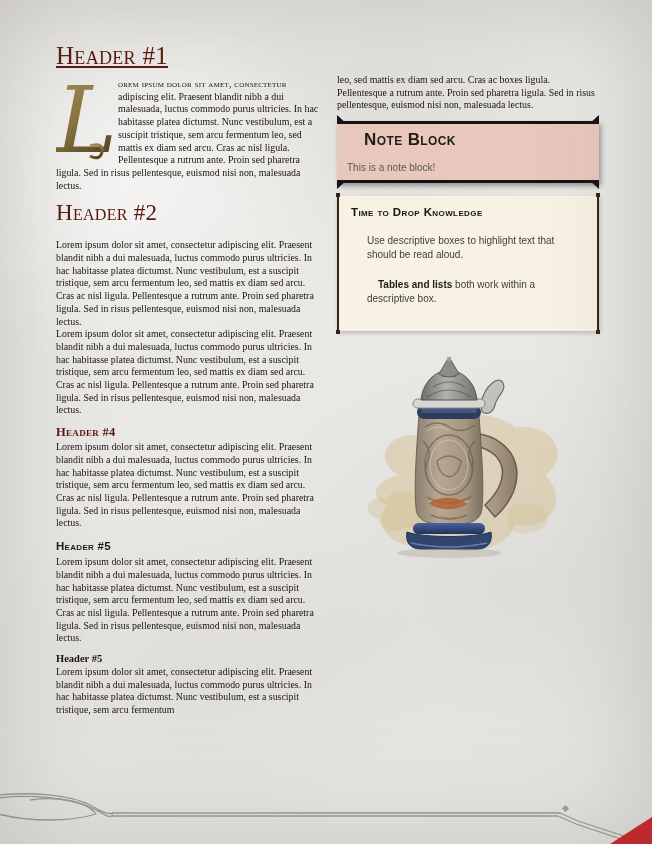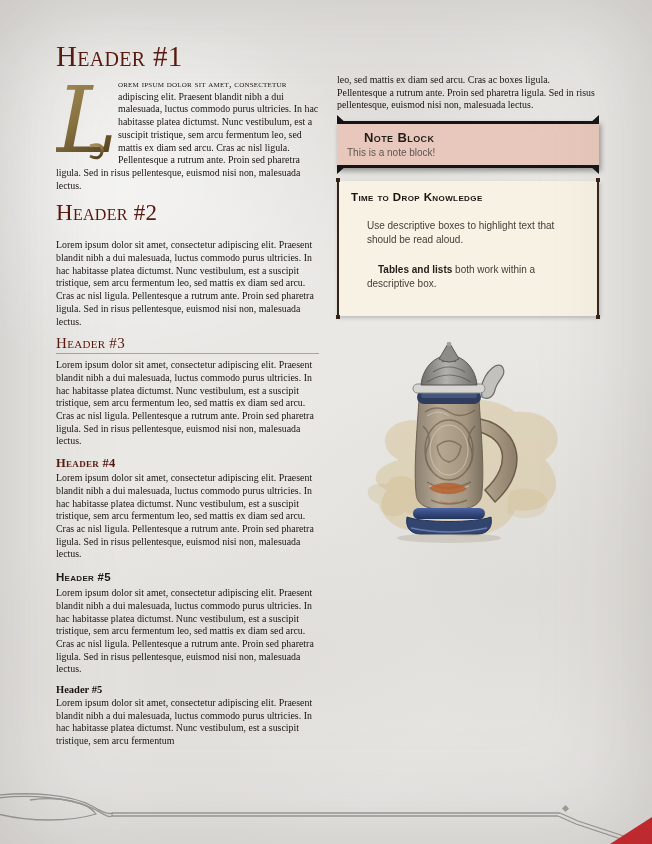--- a/index.html
+++ b/index.html
@@ -28,21 +28,21 @@
   
   p.body {
     margin:0 0 0; font-size:9.9px; line-height:12.7px; color:#1a1410;
     text-align:left;
   }
 
   h1.hb, h2.hb, h3.hb, h4.hb {
     font-variant:small-caps; color:#58180d; font-weight:normal; margin:0;
     font-family:"Liberation Serif", serif; letter-spacing:.3px;
   }
-  h1.hb { font-size:29px; line-height:26px; margin-bottom:9px; }
+  h1.hb { font-size:25px; line-height:26px; margin-bottom:9px;text-decoration:underline; }
   h2.hb { font-size:23px; line-height:24px; margin-top:9px; margin-bottom:14px; }
   h3.hb { font-size:15px; line-height:17px; margin-top:7px; margin-bottom:5px;
           border-bottom:1.5px solid #c2a45f; padding-bottom:1px; }
   h4.hb { font-size:12.5px; line-height:14px; margin-top:8px; margin-bottom:2px; font-weight:bold; }
   h5.hb-caps {
     font-variant:small-caps; font-family:"Liberation Sans", sans-serif;
     color:#1d1a17; font-size:11.5px; line-height:13px; font-weight:bold;
     margin:10px 0 3px; letter-spacing:.3px;
   }
   h6.hb-bold {
@@ -60,21 +60,21 @@
     border-top:3px solid #141414; border-bottom:3px solid #141414;
     padding:6px 10px 7px; box-shadow:2px 3px 5px rgba(0,0,0,.35);
   }
   .note .nc { position:absolute; width:0; height:0; border-style:solid; }
   .note .nc.tl { top:-9px; left:0;  border-width:0 10px 9px 0; border-color:transparent transparent #141414 transparent; }
   .note .nc.tr { top:-9px; right:0; border-width:0 0 9px 10px; border-color:transparent transparent #141414 transparent; }
   .note .nc.bl { bottom:-9px; left:0;  border-width:9px 10px 0 0; border-color:#141414 transparent transparent transparent; }
   .note .nc.br { bottom:-9px; right:0; border-width:9px 0 0 10px; border-color:#141414 transparent transparent transparent; }
   .note-title {
     font-family:"Liberation Sans", sans-serif; font-variant:small-caps;
-    font-weight:bold; font-size:13px; color:#221d19; letter-spacing:.4px; margin:0 0 2px;padding-left:17px;
+    font-weight:bold; font-size:17px; color:#221d19; letter-spacing:.4px; margin:0 0 12px;padding-left:17px;
   }
   .note-body { font-family:"Liberation Sans", sans-serif; font-size:10px; color:#5c5650; margin:0; }
 
   
   .descbox {
     position:relative; margin-top:13px; background:#f7f2e4;
     border-left:2px solid #35231a; border-right:2px solid #35231a;
     padding:10px 12px 9px; box-shadow:1px 2px 4px rgba(0,0,0,.2);
   }
   .descbox .dot {
@@ -119,21 +119,20 @@
           <path d="M34,66 q14,-4 12,6 q-2,9 -12,4" fill="none" stroke="url(#dcg)" stroke-width="3"></path>
         </svg>
       </span>
       <span class="leadin">orem ipsum dolor sit amet, consectetur</span>
       <span>adipiscing elit. Praesent blandit nibh a dui malesuada, luctus commodo purus ultricies. In hac habitasse platea dictumst. Nunc vestibulum, est a suscipit tristique, sem arcu fermentum leo, sed mattis ex diam sed arcu. Cras ac nisl ligula. Pellentesque a rutrum ante. Proin sed pharetra ligula. Sed in risus pellentesque, euismod nisi non, malesuada lectus.</span>
     </p>
 
     <h2 class="hb">Header #2</h2>
     <p class="body">Lorem ipsum dolor sit amet, consectetur adipiscing elit. Praesent blandit nibh a dui malesuada, luctus commodo purus ultricies. In hac habitasse platea dictumst. Nunc vestibulum, est a suscipit tristique, sem arcu fermentum leo, sed mattis ex diam sed arcu. Cras ac nisl ligula. Pellentesque a rutrum ante. Proin sed pharetra ligula. Sed in risus pellentesque, euismod nisi non, malesuada lectus.</p>
 
-    <h3 class="hb">Header #3</h3>
     <p class="body">Lorem ipsum dolor sit amet, consectetur adipiscing elit. Praesent blandit nibh a dui malesuada, luctus commodo purus ultricies. In hac habitasse platea dictumst. Nunc vestibulum, est a suscipit tristique, sem arcu fermentum leo, sed mattis ex diam sed arcu. Cras ac nisl ligula. Pellentesque a rutrum ante. Proin sed pharetra ligula. Sed in risus pellentesque, euismod nisi non, malesuada lectus.</p>
 
     <h4 class="hb">Header #4</h4>
     <p class="body">Lorem ipsum dolor sit amet, consectetur adipiscing elit. Praesent blandit nibh a dui malesuada, luctus commodo purus ultricies. In hac habitasse platea dictumst. Nunc vestibulum, est a suscipit tristique, sem arcu fermentum leo, sed mattis ex diam sed arcu. Cras ac nisl ligula. Pellentesque a rutrum ante. Proin sed pharetra ligula. Sed in risus pellentesque, euismod nisi non, malesuada lectus.</p>
 
     <h5 class="hb-caps">Header #5</h5>
     <p class="body">Lorem ipsum dolor sit amet, consectetur adipiscing elit. Praesent blandit nibh a dui malesuada, luctus commodo purus ultricies. In hac habitasse platea dictumst. Nunc vestibulum, est a suscipit tristique, sem arcu fermentum leo, sed mattis ex diam sed arcu. Cras ac nisl ligula. Pellentesque a rutrum ante. Proin sed pharetra ligula. Sed in risus pellentesque, euismod nisi non, malesuada lectus.</p>
 
     <h6 class="hb-bold">Header #5</h6>
     <p class="body">Lorem ipsum dolor sit amet, consectetur adipiscing elit. Praesent blandit nibh a dui malesuada, luctus commodo purus ultricies. In hac habitasse platea dictumst. Nunc vestibulum, est a suscipit tristique, sem arcu fermentum</p>

